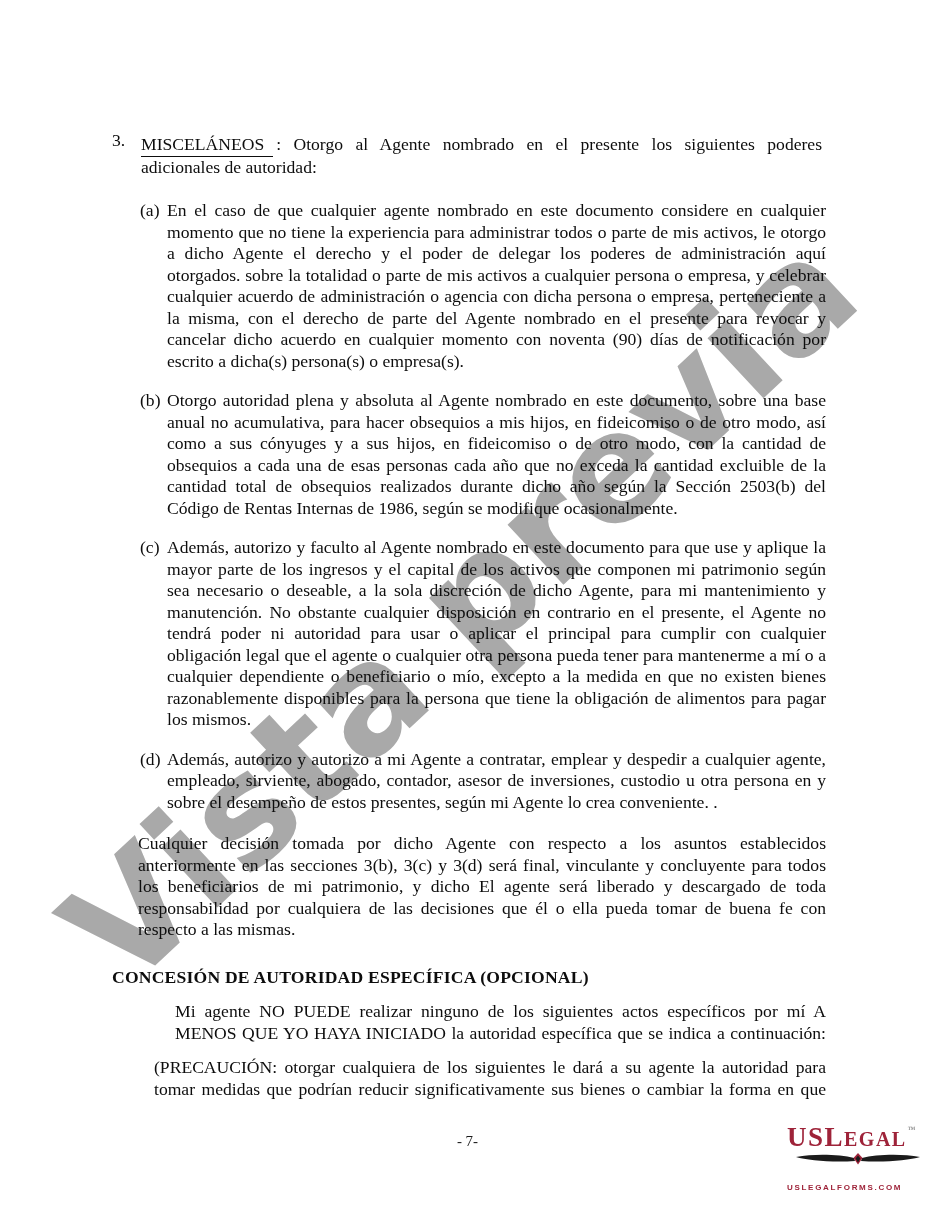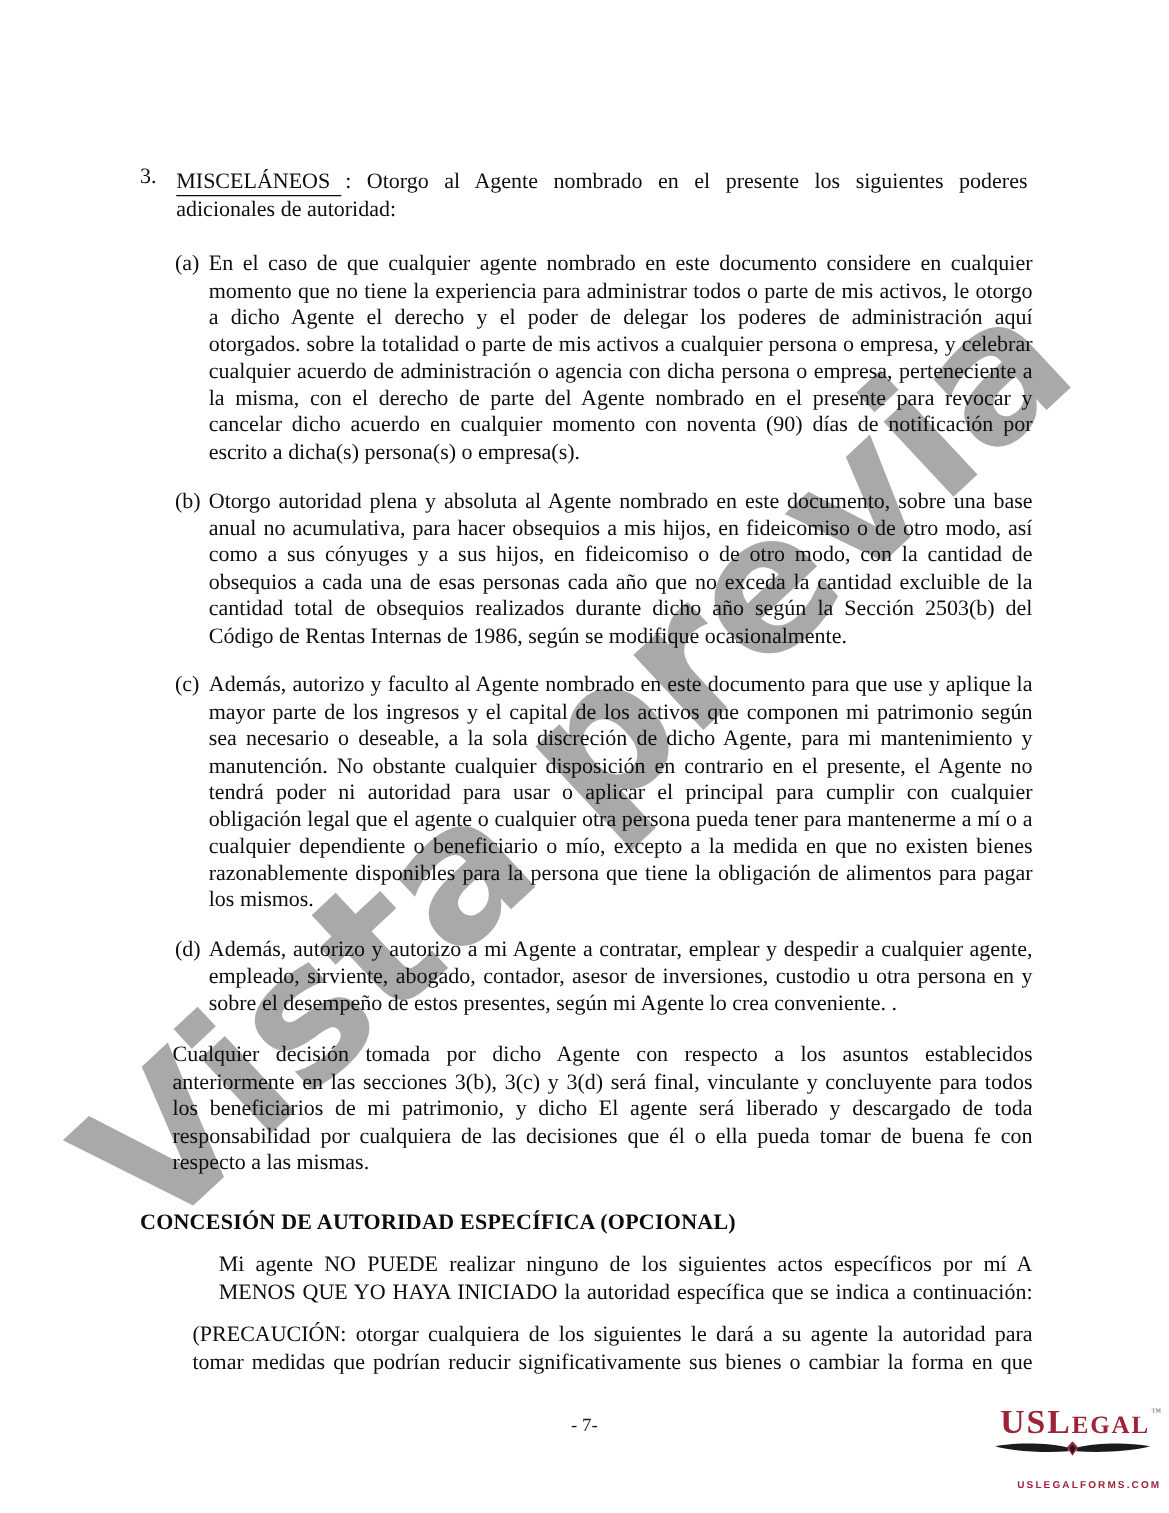--- a/index.html
+++ b/index.html
@@ -74,21 +74,21 @@
     text-align: center;
     font-size: 15px;
     z-index: 1;
     color: #1a1a1a;
   }
   .logo {
     position: absolute;
     top: 1124px;
     right: 6px;
     width: 142px;
-    text-align: right;
+    text-align: left;
     z-index: 1;
   }
   .logo-word {
     font-family: "Liberation Serif", serif;
     font-weight: bold;
     color: #9e2339;
     letter-spacing: 1.5px;
     line-height: 1;
     white-space: nowrap;
   }

